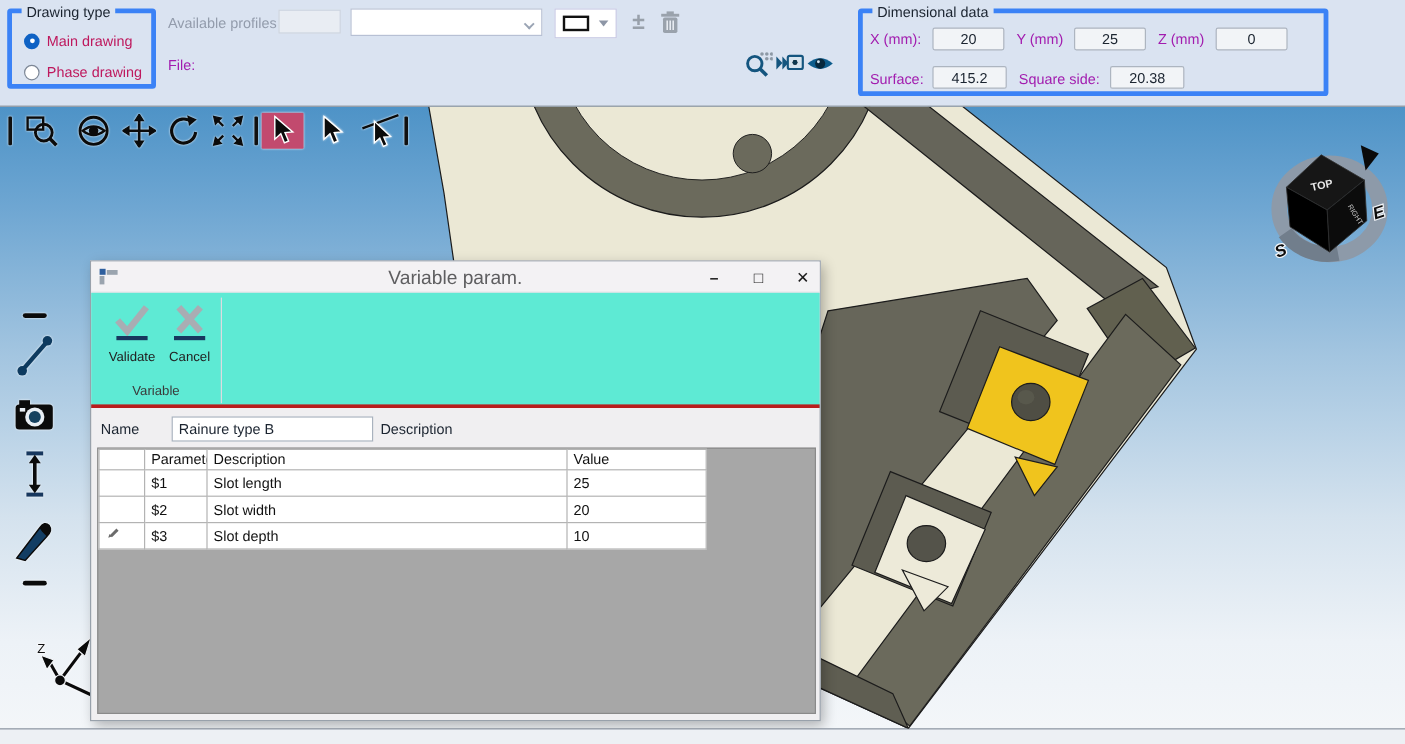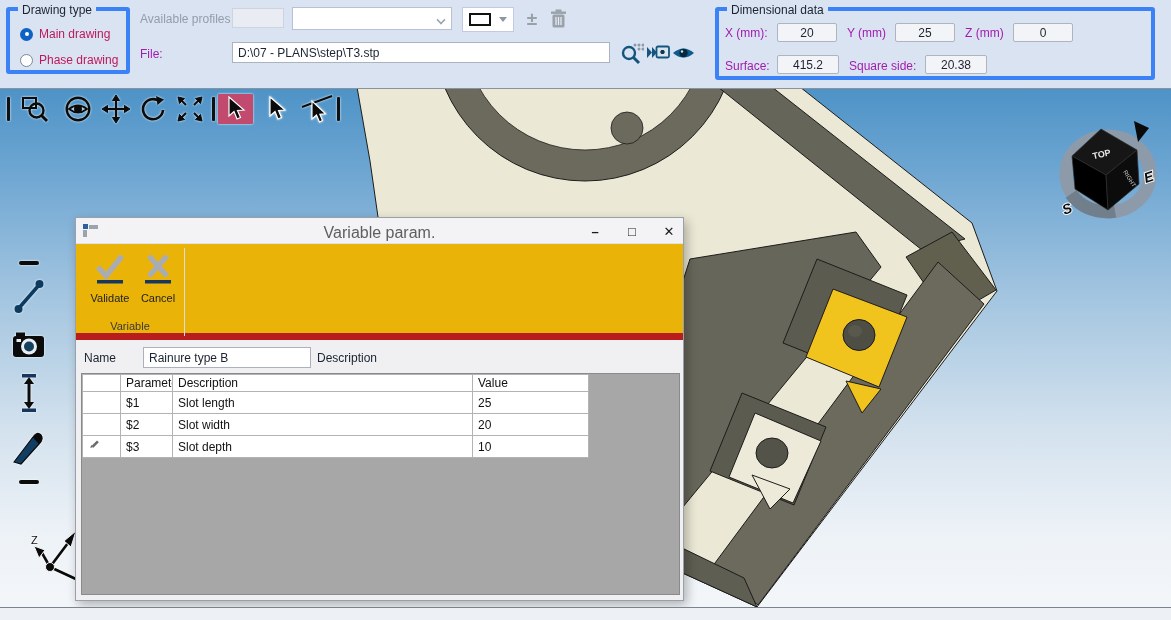--- a/index.html
+++ b/index.html
@@ -38,21 +38,21 @@
   .hbar{width:20px;height:4px;background:#0b0b0b;border-radius:2px;}
   
   .dialog{position:absolute;left:75px;top:128px;width:609px;height:384px;background:#f0eff1;border:1px solid #98a1ab;box-shadow:3px 4px 10px rgba(0,0,0,.28);}
   .titlebar{position:absolute;left:0;top:0;width:100%;height:26px;background:#f3f2f4;border-bottom:1px solid #e2e2e6;}
   .titlebar .ttl{position:absolute;left:0;right:0;top:6px;text-align:center;font-size:16px;color:#5e5e60;}
   .winbtn{position:absolute;top:2px;width:22px;height:22px;display:flex;align-items:center;justify-content:center;font-size:13px;color:#1a1a1a;}
   .appicon{position:absolute;left:7px;top:6px;width:15px;height:13px;}
   .appicon .b1{position:absolute;left:0;top:0;width:5px;height:5px;background:#2e5f9e;}
   .appicon .b2{position:absolute;left:6px;top:1px;width:9px;height:4px;background:#9aa4ae;}
   .appicon .b3{position:absolute;left:0;top:6px;width:4px;height:7px;background:#9aa4ae;}
-  .ribbon{position:absolute;left:0;top:26px;width:100%;height:96px;background:#eab308;border-bottom:7px solid #b91c1c;padding-left:34px;}
+  .ribbon{position:absolute;left:0;top:26px;width:100%;height:96px;background:#5eead4;border-bottom:3px solid #b91c1c;padding-left:34px;}
   .ribbtn{position:absolute;top:6px;width:48px;height:72px;display:flex;flex-direction:column;align-items:center;gap:4px;}
   .ribbtn .cap{font-size:11px;color:#222;}
   .ribsep{position:absolute;left:108px;top:4px;width:1px;height:88px;background:#dcdbe0;}
   .ribgrp{position:absolute;left:0;top:76px;width:108px;text-align:center;font-size:11px;color:#3a3a3a;}
   .formlbl{position:absolute;font-size:12px;color:#1b2430;}
   .forminput{position:absolute;height:21px;border:1px solid #a9b2be;background:#fff;font-size:12px;color:#1b2430;padding:0 5px;}
   .tblwrap{position:absolute;left:5px;top:155px;width:599px;height:222px;background:#a7a7a7;border:1px solid #8a8a8a;}
   table.grid{border-collapse:collapse;background:#fff;table-layout:fixed;}
   table.grid td,table.grid th{border:1px solid #b3b3b3;font-size:12px;color:#111;text-align:left;padding:0 5px;overflow:hidden;white-space:nowrap;}
   table.grid th{font-weight:normal;height:17px;background:#fff;}
@@ -94,21 +94,20 @@
         <rect x="2.5" y="5.5" width="12" height="13" rx="1.5" fill="#9aa2ac"></rect>
         <rect x="1" y="2.5" width="15" height="2.4" fill="#9aa2ac"></rect>
         <rect x="5.5" y="0.5" width="6" height="2.4" fill="#9aa2ac"></rect>
         <line x1="6" y1="8" x2="6" y2="16" stroke="#e9edf3" stroke-width="1.3"></line>
         <line x1="8.5" y1="8" x2="8.5" y2="16" stroke="#e9edf3" stroke-width="1.3"></line>
         <line x1="11" y1="8" x2="11" y2="16" stroke="#e9edf3" stroke-width="1.3"></line>
       </svg>
     </div>
 
     <span class="lbl abs" style="left:140px;top:47px;">File:</span>
-    <input class="field abs" style="left: 232px; top: 42px; width: 378px; height: 21px;" value="D:\07 - PLANS\step\T3.stp">
 
     <div class="abs" style="left:620px;top:41px;width:24px;height:24px;">
       <svg width="24" height="24" viewBox="0 0 24 24">
         <circle cx="9" cy="12" r="6" fill="none" stroke="#14557f" stroke-width="2.4"></circle>
         <line x1="13.5" y1="16.5" x2="19" y2="22" stroke="#14557f" stroke-width="3"></line>
         <circle cx="15" cy="4" r="1.5" fill="#8d99a6"></circle>
           <circle cx="19" cy="4" r="1.5" fill="#8d99a6"></circle>
           <circle cx="23" cy="4" r="1.5" fill="#8d99a6"></circle>
         <circle cx="19" cy="8" r="1.5" fill="#8d99a6"></circle>
           <circle cx="23" cy="8" r="1.5" fill="#8d99a6"></circle>
@@ -124,21 +123,21 @@
       </svg>
     </div>
     <div class="abs" style="left:672px;top:45px;width:23px;height:16px;">
       <svg width="23" height="16" viewBox="0 0 23 16">
         <path d="M1,8 Q11.5,-1 22,8 Q11.5,17 1,8 Z" fill="#0d5c8c"></path>
         <circle cx="11.5" cy="8" r="4.2" fill="#07283d"></circle>
         <circle cx="10" cy="6.5" r="1.2" fill="#cfe2ee"></circle>
       </svg>
     </div>
 
-    <div class="groupbox" style="left:715px;top:7px;width:440px;height:73px;padding-left:28px;">
+    <div class="groupbox" style="left:715px;top:7px;width:392px;height:73px;padding-left:28px;">
       <span class="legend">Dimensional data</span>
       <span class="lbl abs" style="left:6px;top:15px;">X (mm):</span>
       <input class="dimfield abs" style="left: 58px; top: 12px; width: 60px;" value="20">
       <span class="lbl abs" style="left:128px;top:15px;">Y (mm)</span>
       <input class="dimfield abs" style="left: 176px; top: 12px; width: 60px;" value="25">
       <span class="lbl abs" style="left:246px;top:15px;">Z (mm)</span>
       <input class="dimfield abs" style="left: 294px; top: 12px; width: 60px;" value="0">
       <span class="lbl abs" style="left:6px;top:48px;">Surface:</span>
       <input class="dimfield abs" style="left: 58px; top: 44px; width: 62px;" value="415.2">
       <span class="lbl abs" style="left:130px;top:48px;">Square side:</span>

